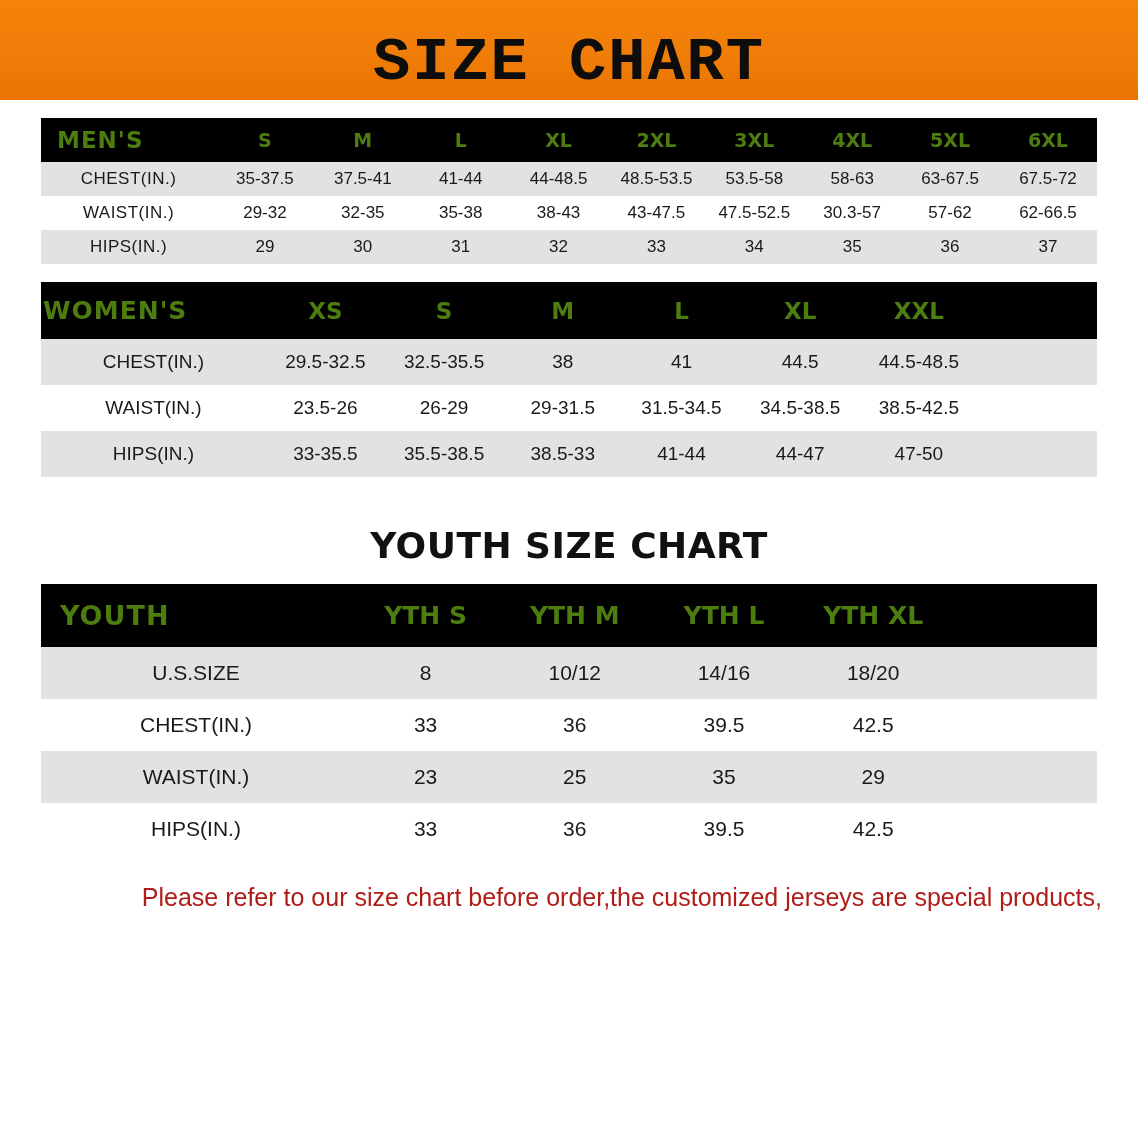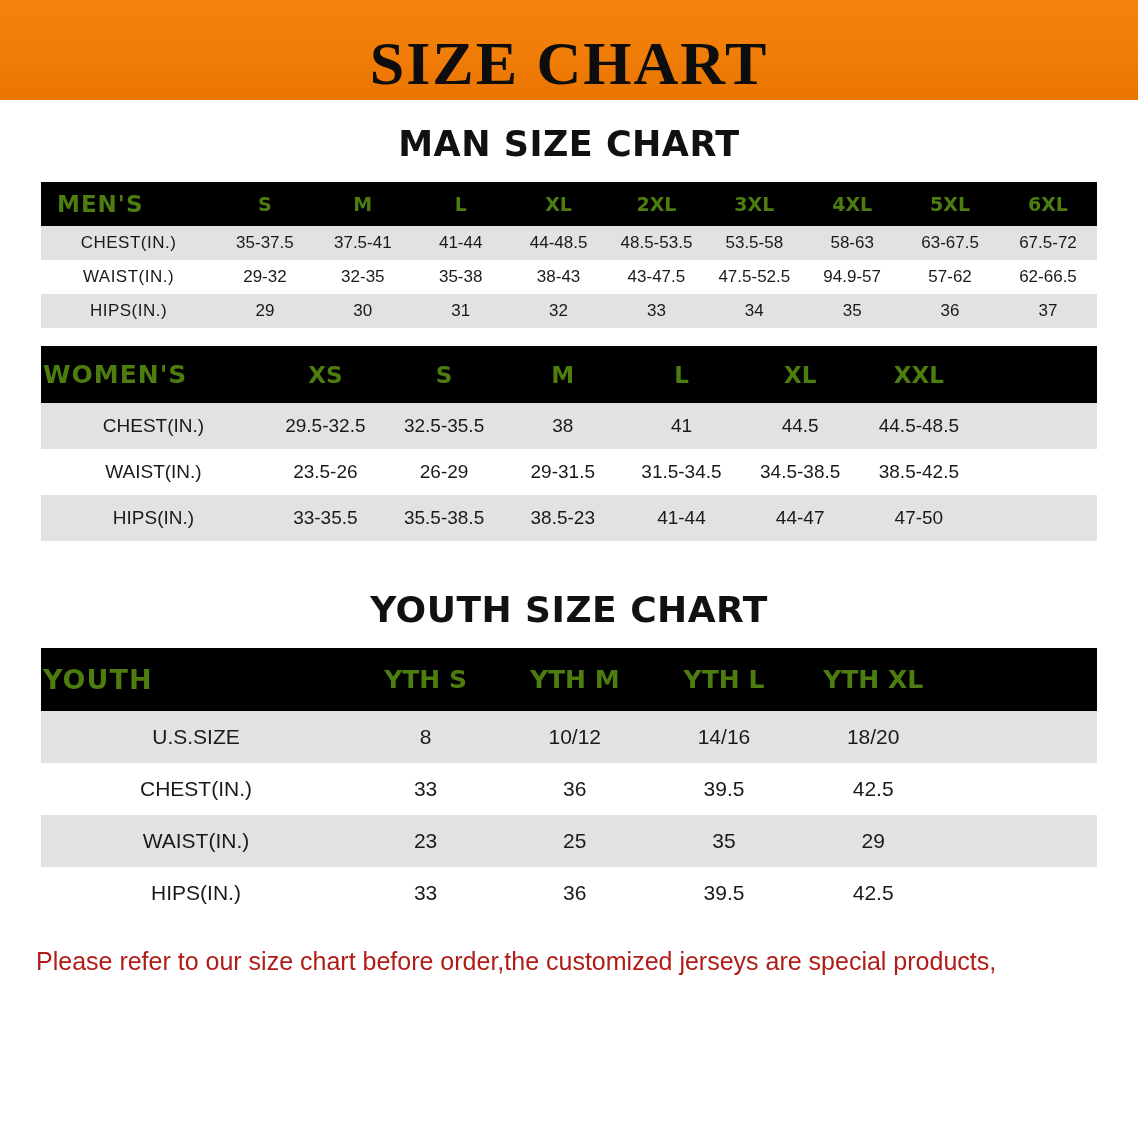--- a/index.html
+++ b/index.html
@@ -22,21 +22,21 @@
 
   
   .banner {
     height: 100px;
     background: linear-gradient(180deg, #f5820a 0%, #f07d07 55%, #e97500 100%);
     display: flex;
     align-items: center;
     justify-content: center;
   }
   .banner-title {
-    font-family: Liberation Serif, serif;
+    font-family: Liberation Mono, monospace;
     font-weight: 700;
     font-size: 62px;
     letter-spacing: 2px;
     color: #0d0d0d;
     line-height: 1;
     margin-top: 25px;
   }
 
   
   .section-title {
@@ -96,47 +96,46 @@
   
   #women-table thead th { font-size: 23px; }
   #women-table thead th.rowlabel { font-size: 25px; }
   #women-table tbody td { font-size: 19px; }
   #women-table tbody td.rowlabel { font-size: 19px; }
   #women-table thead th { padding: 14px 2px; margin-top: 25px; }
   #women-table tbody td { padding: 12px 2px; }
   #women-table col.c0 { width: 225px; }
 
   
-  #youth-table thead th { font-size: 25px; padding: 16px 2px; margin-top: 47px; }
+  #youth-table thead th { font-size: 25px; padding: 16px 19px; margin-top: 47px; }
   #youth-table thead th.rowlabel { font-size: 27px; }
   #youth-table tbody td { font-size: 21px; padding: 14px 12px; }
   #youth-table tbody td.rowlabel { font-size: 21px; }
   #youth-table col.c0 { width: 310px; }
 
   
   .note {
     margin: 26px 36px 4px 36px;
     color: #b01c17;
     font-family: "Liberation Sans", sans-serif;
     font-size: 25px;
     line-height: 1.35;
-    text-align: left;
+    text-align: right;
   }
   .note .line { display: block; }
 </style>
 </head>
 <body>
 
 <div class="page">
 
   <div class="banner">
     <div class="banner-title">SIZE CHART</div>
   </div>
 
-  <div class="section-title" id="man-title">MAN SIZE CHART</div>
   <div class="table-wrap">
     <table id="men-table">
       <colgroup>
         <col class="c0">
           <col>
           <col>
           <col>
           <col>
           <col>
           <col>
@@ -172,21 +171,21 @@
           <td>67.5-72</td>
         </tr>
         <tr class="plain">
           <td class="rowlabel">WAIST(IN.)</td>
           <td>29-32</td>
           <td>32-35</td>
           <td>35-38</td>
           <td>38-43</td>
           <td>43-47.5</td>
           <td>47.5-52.5</td>
-          <td>94.9-57</td>
+          <td>30.3-57</td>
           <td>57-62</td>
           <td>62-66.5</td>
         </tr>
         <tr class="shade">
           <td class="rowlabel">HIPS(IN.)</td>
           <td>29</td>
           <td>30</td>
           <td>31</td>
           <td>32</td>
           <td>33</td>
@@ -241,21 +240,21 @@
           <td>29-31.5</td>
           <td>31.5-34.5</td>
           <td>34.5-38.5</td>
           <td>38.5-42.5</td>
           <td></td>
         </tr>
         <tr class="shade">
           <td class="rowlabel">HIPS(IN.)</td>
           <td>33-35.5</td>
           <td>35.5-38.5</td>
-          <td>38.5-23</td>
+          <td>38.5-33</td>
           <td>41-44</td>
           <td>44-47</td>
           <td>47-50</td>
           <td></td>
         </tr>
       </tbody>
     </table>
   </div>
 
   <div class="section-title" id="youth-title">YOUTH SIZE CHART</div>

